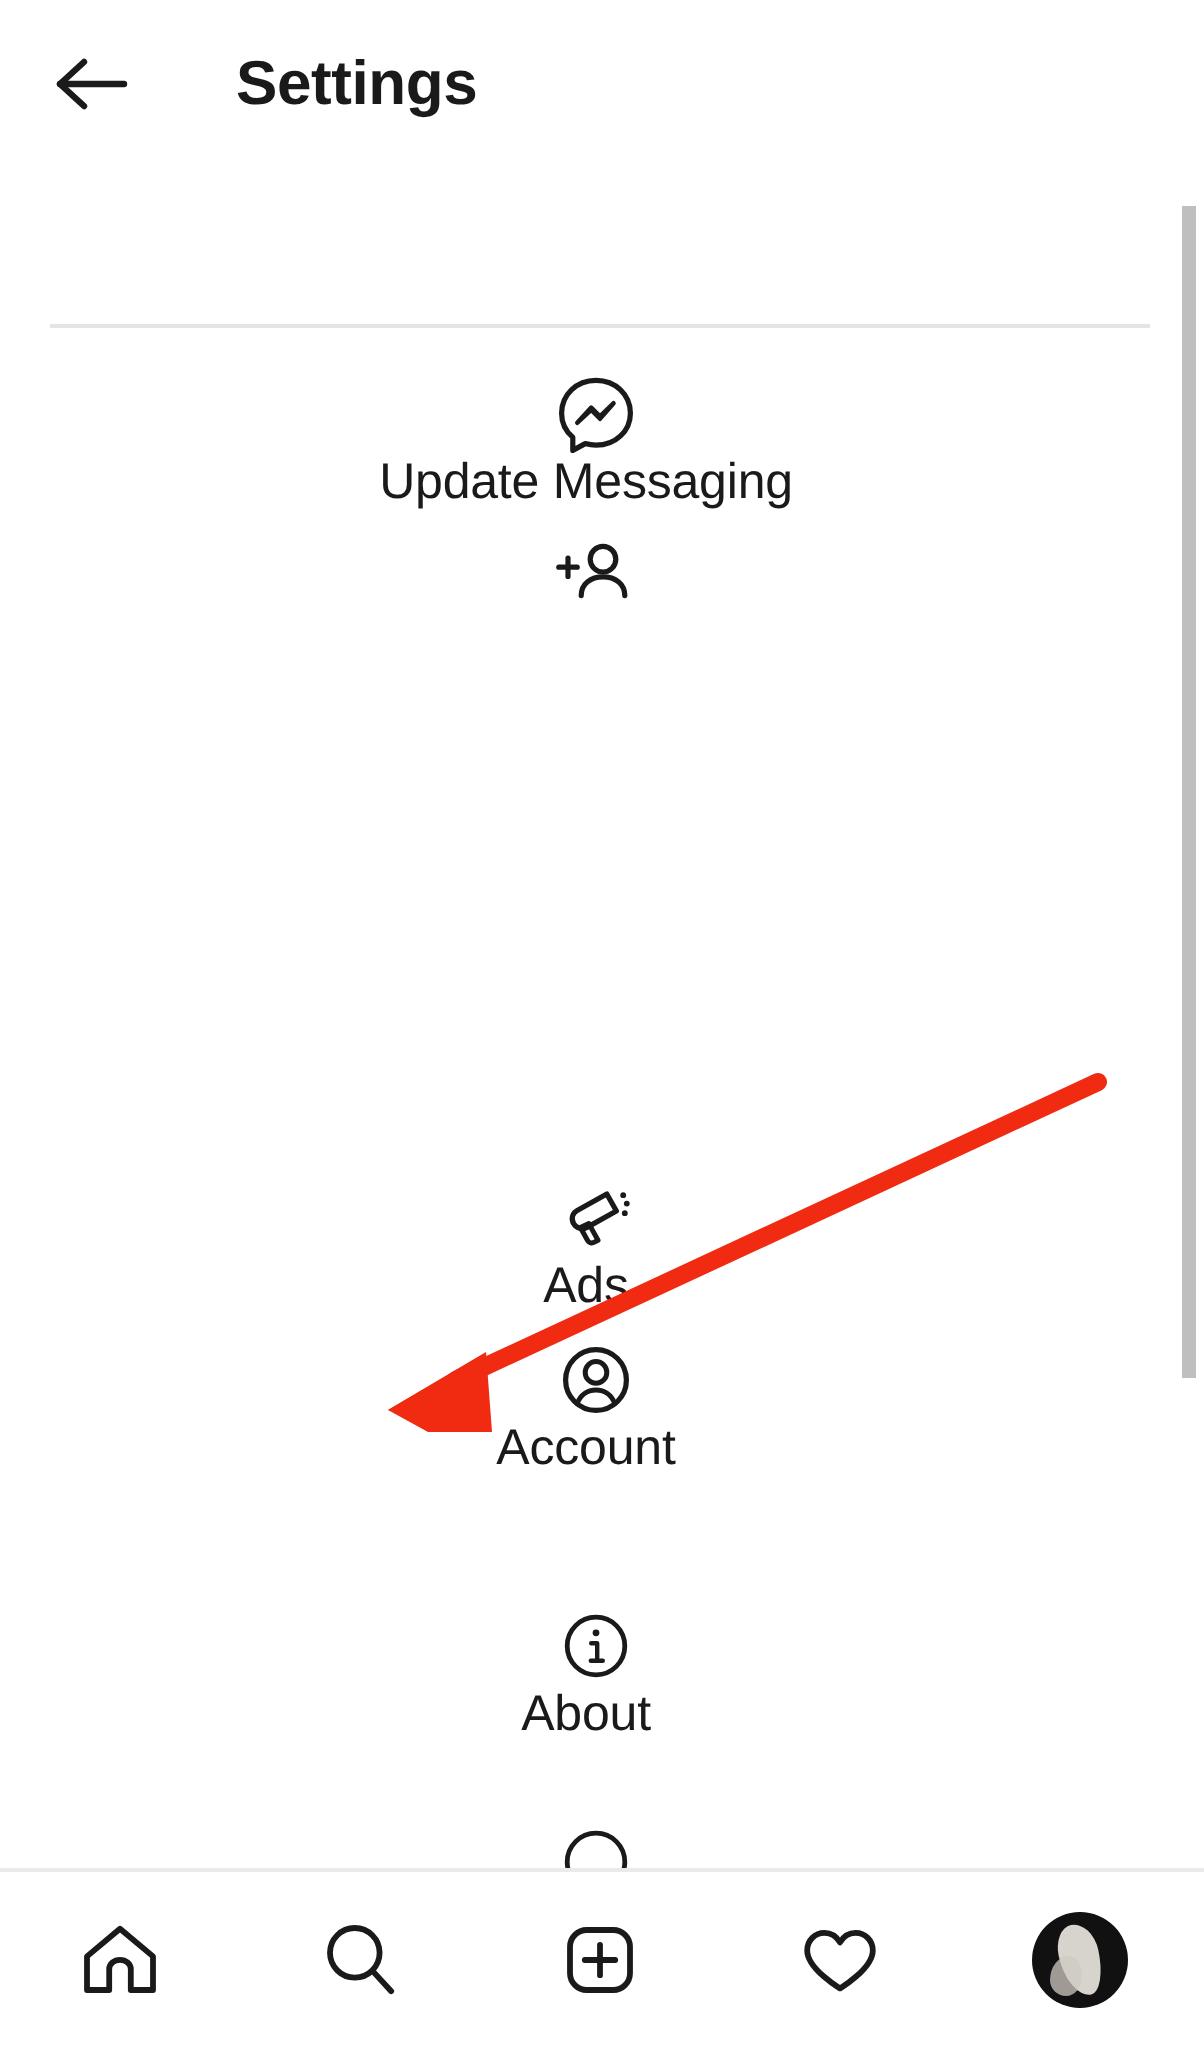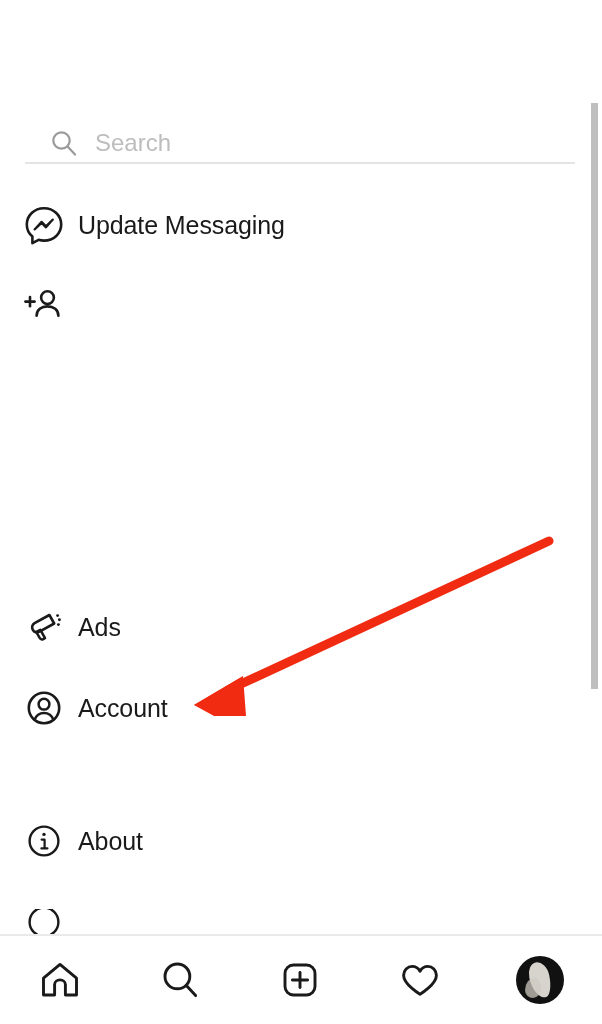--- a/index.html
+++ b/index.html
@@ -105,20 +105,21 @@
     height: 750px;
   }
   .settings-item {
     position: absolute;
     left: 0;
     width: 586px;
     height: 80px;
     display: flex;
     align-items: center;
     cursor: pointer;
+    flex-direction: column;
   }
   .item-icon {
     width: 44px;
     height: 44px;
     margin-left: 22px;
     margin-right: 12px;
     flex: none;
     display: flex;
     align-items: center;
     justify-content: center;
@@ -213,30 +214,30 @@
     width: 602px;
     height: 1024px;
     pointer-events: none;
   }
 </style>
 </head>
 <body>
 
 <div class="screen">
 
-
-  <div class="search-row">
-    <div class="search-icon-wrap">
-      <svg width="30" height="30" viewBox="0 0 30 30">
-        <circle cx="12.5" cy="12.5" r="8.2" fill="none" stroke="#9a9a9a" stroke-width="2.2"></circle>
-        <line x1="18.6" y1="18.6" x2="26" y2="26.6" stroke="#9a9a9a" stroke-width="2.2" stroke-linecap="round"></line>
-      </svg>
-    </div>
-    <input class="search-input" type="text" value="" placeholder="Search" style="">
+  <div class="header">
+    <div class="back-btn">
+      <svg width="40" height="32" viewBox="0 0 40 32">
+        <path d="M16 5 L4 16 L16 27" fill="none" stroke="#1a1a1a" stroke-width="3.2" stroke-linecap="round" stroke-linejoin="round"></path>
+        <line x1="4" y1="16" x2="36" y2="16" stroke="#1a1a1a" stroke-width="3.2" stroke-linecap="round"></line>
+      </svg>
+    </div>
+    <div class="page-title">Settings</div>
   </div>
+
   <div class="search-underline"></div>
 
   <div class="settings-list">
 
     <div class="settings-item" style="top:0px">
       <div class="item-icon">
         <svg width="42" height="42" viewBox="0 0 42 42">
           <path d="M21 4.2 C11.2 4.2 3.8 11.4 3.8 20.6 C3.8 25.5 5.9 29.7 9.4 32.6 L9.4 39.2 L15.6 35.8 C17.3 36.3 19.1 36.6 21 36.6 C30.8 36.6 38.2 29.5 38.2 20.6 C38.2 11.4 30.8 4.2 21 4.2 Z" fill="none" stroke="#1a1a1a" stroke-width="2.6" stroke-linejoin="round"></path>
           <path d="M11.6 25.4 L18.6 17.8 L23 22.2 L29.8 15.6 L23 23.4 L18.6 19.0 L11.6 25.4 Z" fill="#1a1a1a" stroke="#1a1a1a" stroke-width="2.2" stroke-linejoin="round" stroke-linecap="round"></path>
         </svg>

